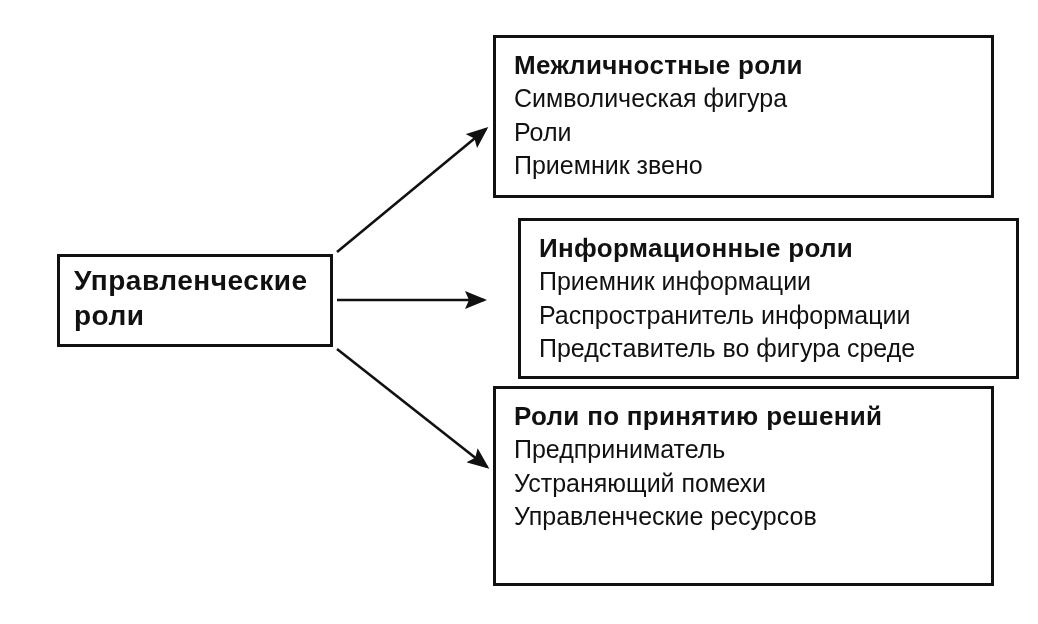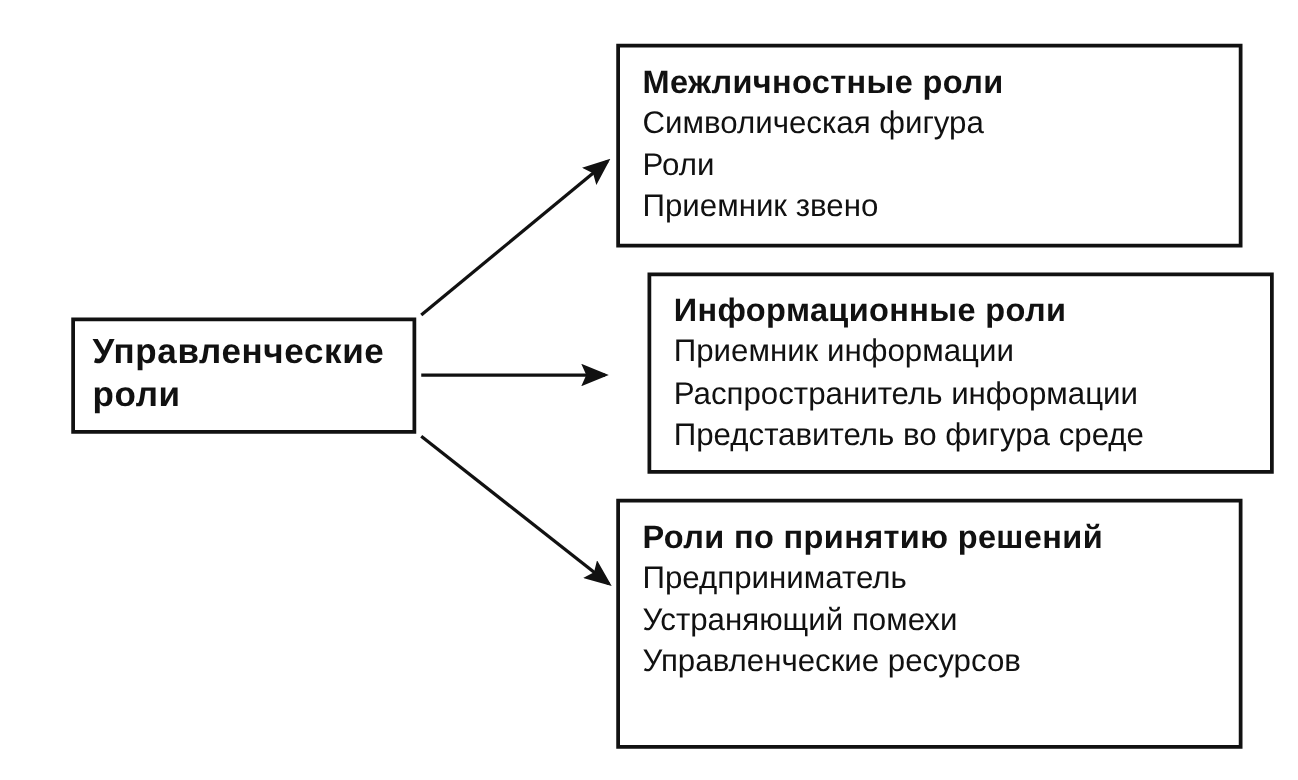--- a/index.html
+++ b/index.html
@@ -44,21 +44,21 @@
     line-height: 35px;
     letter-spacing: 0.5px;
   }
   .group-node {
     left: 493px;
     width: 501px;
     padding: 10px 14px 8px 18px;
   }
   .group-node.g0 { top: 35px;  height: 163px; }
   .group-node.g1 { top: 218px; height: 161px; margin-left: 25px; }
-  .group-node.g2 { top: 399px; height: 200px; }
+  .group-node.g2 { top: 386px; height: 200px; }
   .group-title {
     font-weight: bold;
     font-size: 26px;
     line-height: 34px;
     letter-spacing: 0.3px;
     white-space: nowrap;
   }
   .group-item {
     font-weight: normal;
     font-size: 25px;

